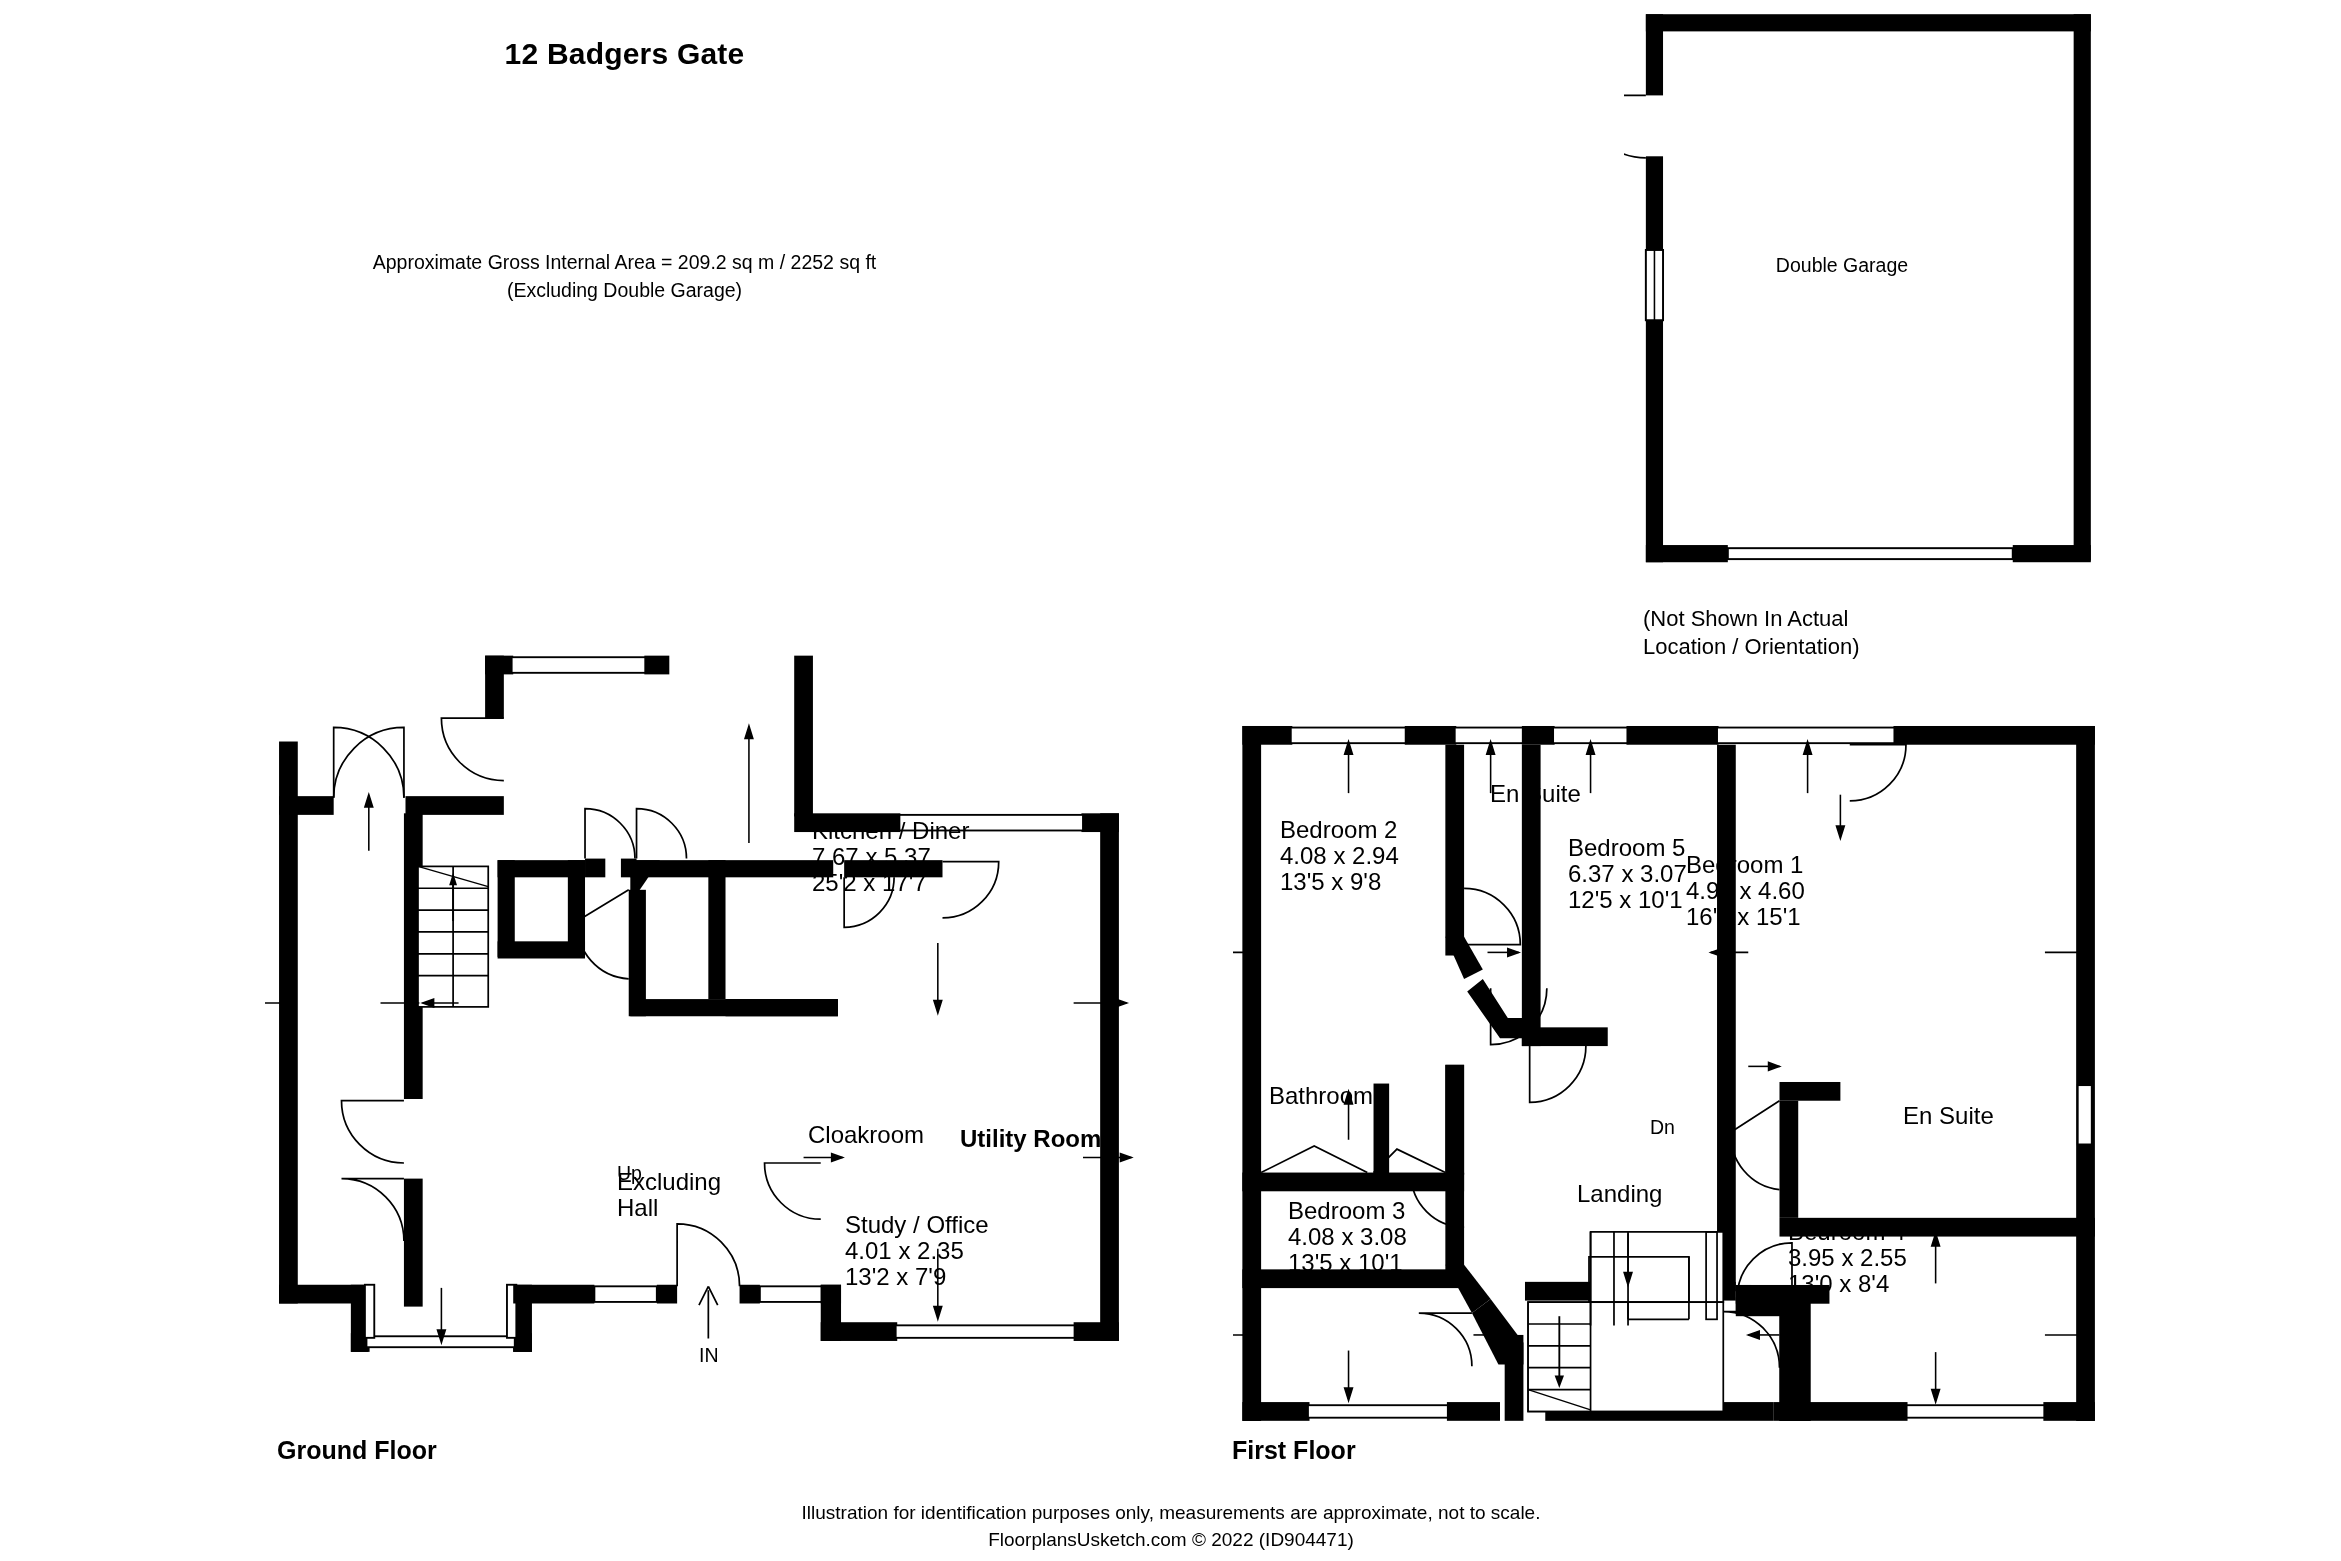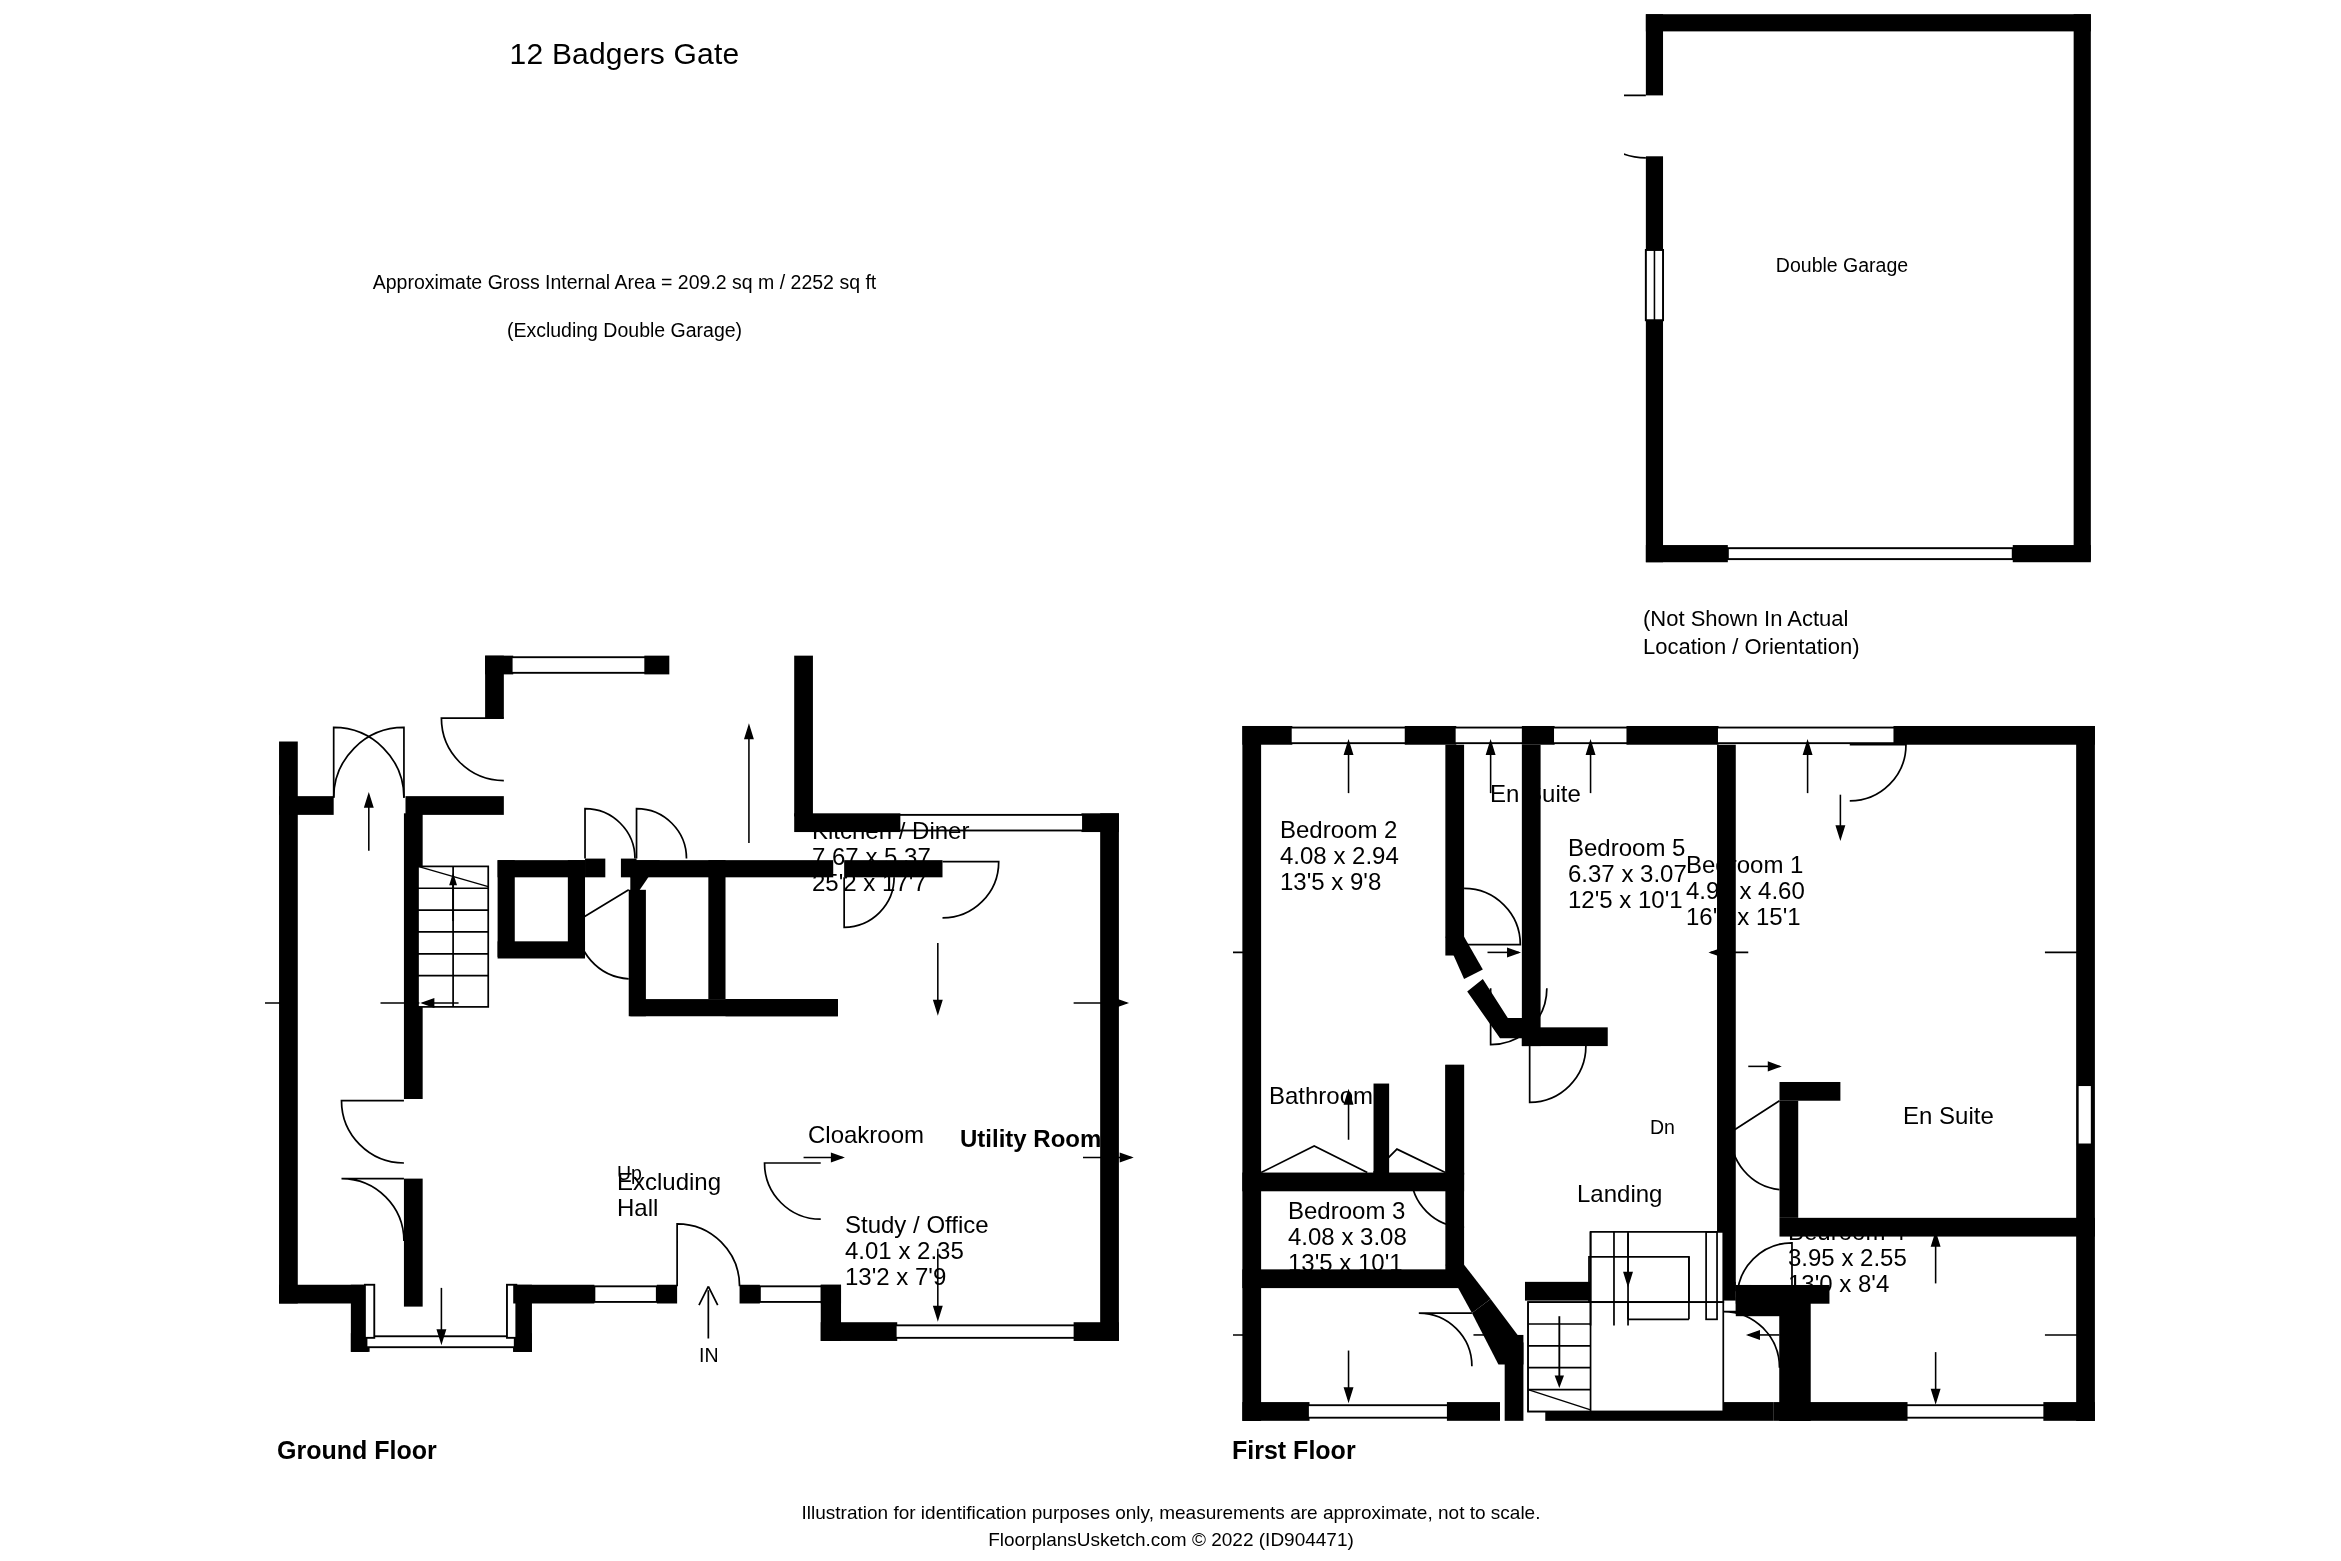--- a/index.html
+++ b/index.html
@@ -22,32 +22,32 @@
     width: 2342px;
     height: 1561px;
   }
   
   .title {
     position: absolute;
     left: 0; top: 37px;
     width: 1249px;
     text-align: center;
     font-size: 30px;
-    font-weight: normal;
+    font-weight: bold;
     letter-spacing: 0.2px;
   }
   .area-note {
     position: absolute;
     left: 0; top: 248px;
     width: 1249px;
     text-align: center;
     font-size: 19.5px;
     line-height: 28px;
   }
-  .area-note div { white-space: nowrap; margin-top: 20px; }
+  .area-note div { white-space: nowrap; }
 
   .garage-label {
     position: absolute;
     left: 1717px; top: 254px;
     width: 250px;
     text-align: center;
     font-size: 19.5px;
   }
   .garage-note {
     position: absolute;

